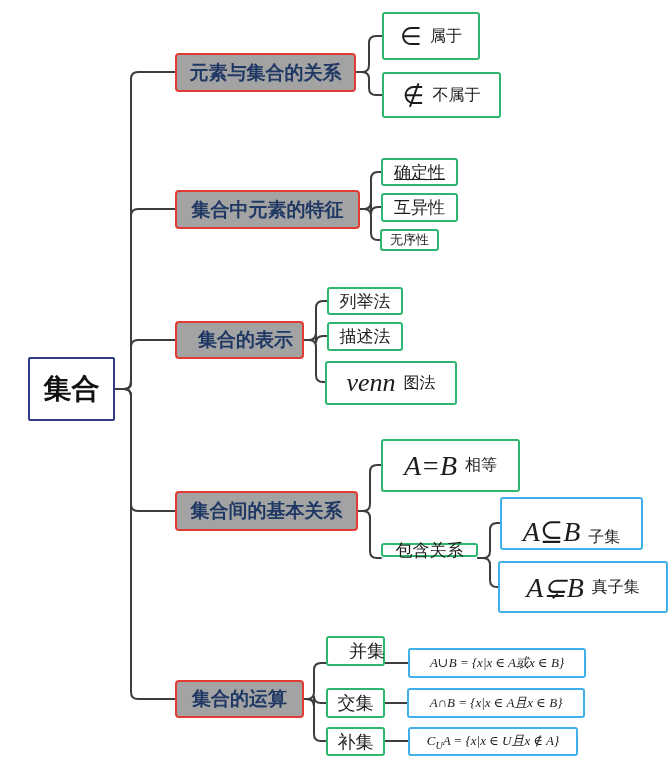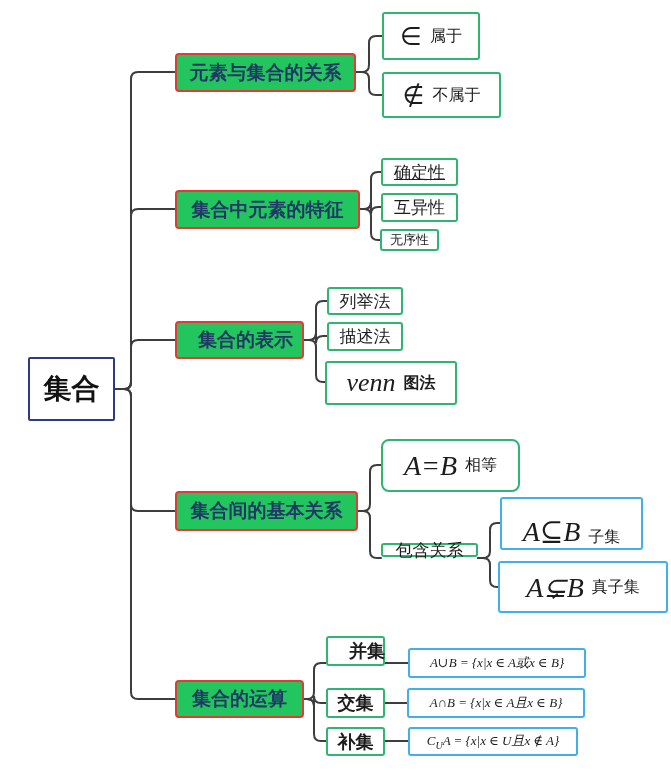--- a/index.html
+++ b/index.html
@@ -11,29 +11,29 @@
   #connectors path{fill:none;stroke:#3d3d3d;stroke-width:2;stroke-linecap:round;}
   .node{
     position:absolute;box-sizing:border-box;display:flex;align-items:center;justify-content:center;
     background:#ffffff;white-space:nowrap;
   }
   .root{
     border:2px solid #2e3a87;border-radius:2px;
     font-size:28px;font-weight:bold;color:#111111;
   }
   .red{
-    border:2.5px solid #e23b33;border-radius:4px;background:#22c55e;
+    border:2.5px solid #e23b33;border-radius:4px;background:#a3a3a3;
     color:#1f3864;font-weight:bold;font-size:19px;
   }
   .green{border:2px solid #2eb570;border-radius:3px;color:#1c1c1c;}
   .blue{border:2px solid #41b0e8;border-radius:3px;color:#1c1c1c;}
   .math{font-family:"Liberation Serif","DejaVu Serif",serif;font-style:italic;}
   .sym{font-size:25px;font-family:"DejaVu Sans",sans-serif;}
   .lbl17{font-size:17px;}
-  .lbl18{font-size:18px;font-weight:bold;}
+  .lbl18{font-size:18px;}
   .lbl13{font-size:13px;}
   .sublbl{font-size:16px;margin-left:8px;}
   .bigmath{font-size:28px;}
   .vennmath{font-size:26px;}
   .formula{font-size:13px;font-family:"Liberation Serif","DejaVu Serif",serif;font-style:italic;}
   .formula sub{font-size:10px;}
   
   .n-root{left:28px;top:357px;width:87px;height:64px;text-align:right;}
   .n-b1{left:175px;top:53px;width:181px;height:39px;}
   .n-b2{left:175px;top:190px;width:185px;height:39px;}
@@ -41,21 +41,21 @@
   .n-b4{left:175px;top:491px;width:183px;height:40px;}
   .n-b5{left:175px;top:680px;width:129px;height:38px;}
   .n-belong{left:382px;top:12px;width:98px;height:48px;}
   .n-notbelong{left:382px;top:72px;width:119px;height:46px;}
   .n-que{left:381px;top:158px;width:77px;height:28px;text-decoration:underline;}
   .n-hu{left:381px;top:193px;width:77px;height:29px;}
   .n-wu{left:380px;top:229px;width:59px;height:22px;}
   .n-lie{left:327px;top:287px;width:76px;height:28px;}
   .n-miao{left:327px;top:322px;width:76px;height:29px;}
   .n-venn{left:325px;top:361px;width:132px;height:44px;}
-  .n-aeqb{left:381px;top:439px;width:139px;height:53px;border-radius:8px;}
+  .n-aeqb{left:381px;top:439px;width:139px;height:53px;}
   .n-baohan{left:381px;top:543px;width:97px;height:14px;}
   .n-subset{left:500px;top:497px;width:143px;height:53px;align-items:flex-end;}
   .n-psubset{left:498px;top:561px;width:170px;height:52px;}
   .n-bing{left:326px;top:636px;width:59px;height:30px;padding-left:23px;}
   .n-jiao{left:326px;top:688px;width:59px;height:30px;}
   .n-bu{left:326px;top:727px;width:59px;height:29px;}
   .n-f1{left:408px;top:648px;width:178px;height:30px;}
   .n-f2{left:407px;top:688px;width:178px;height:30px;}
   .n-f3{left:408px;top:727px;width:170px;height:29px;}
 </style>

